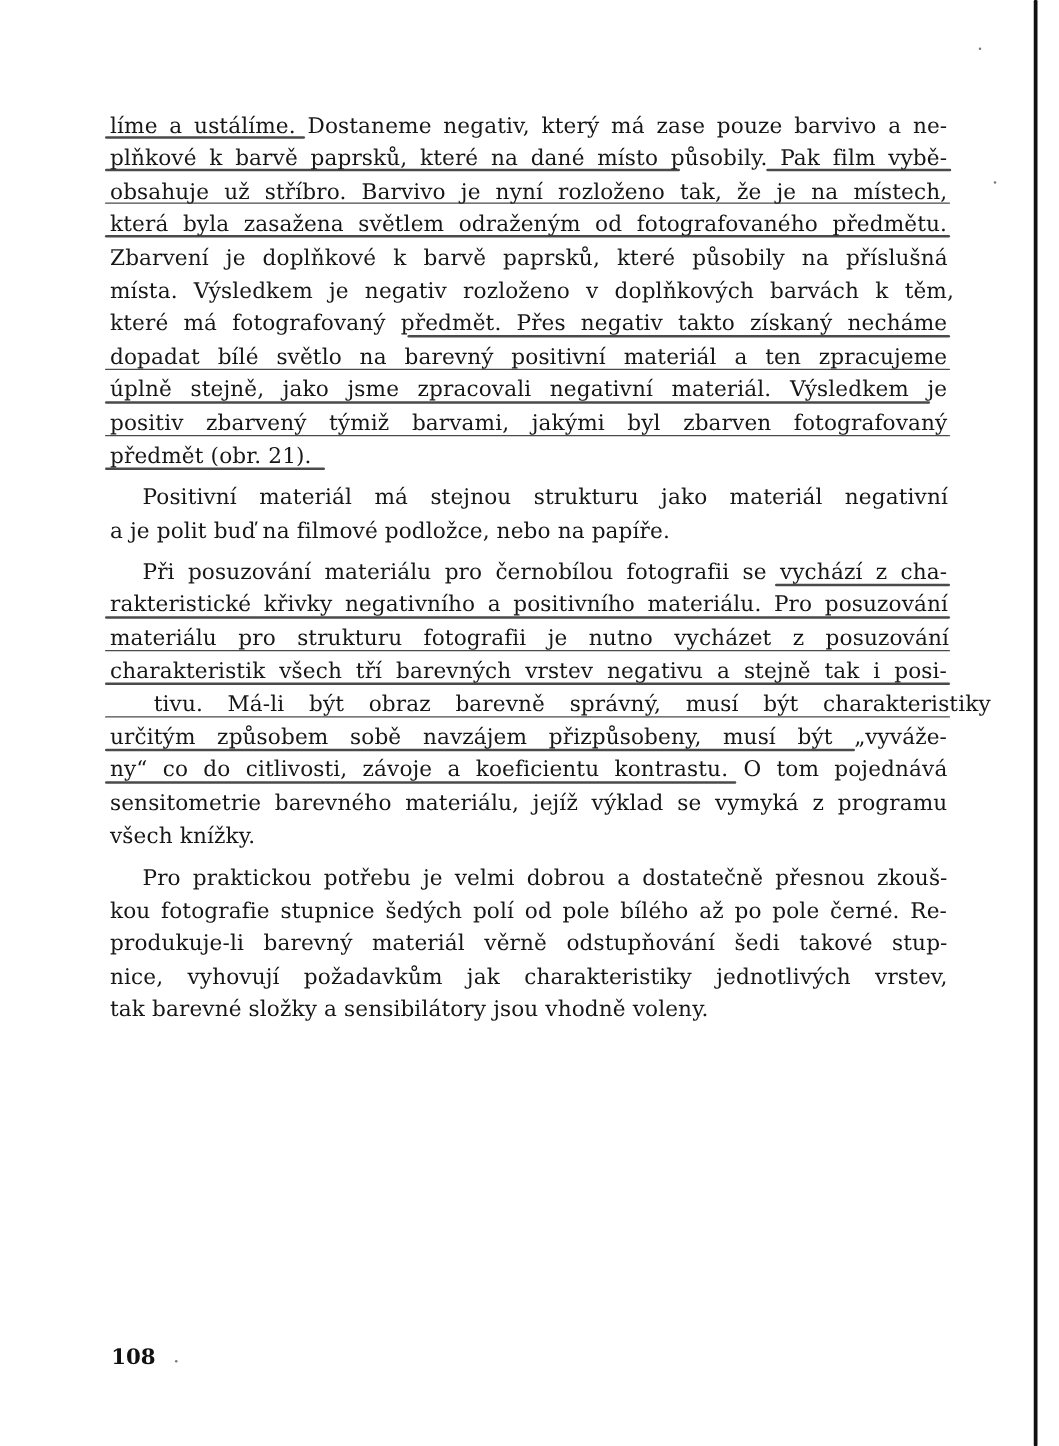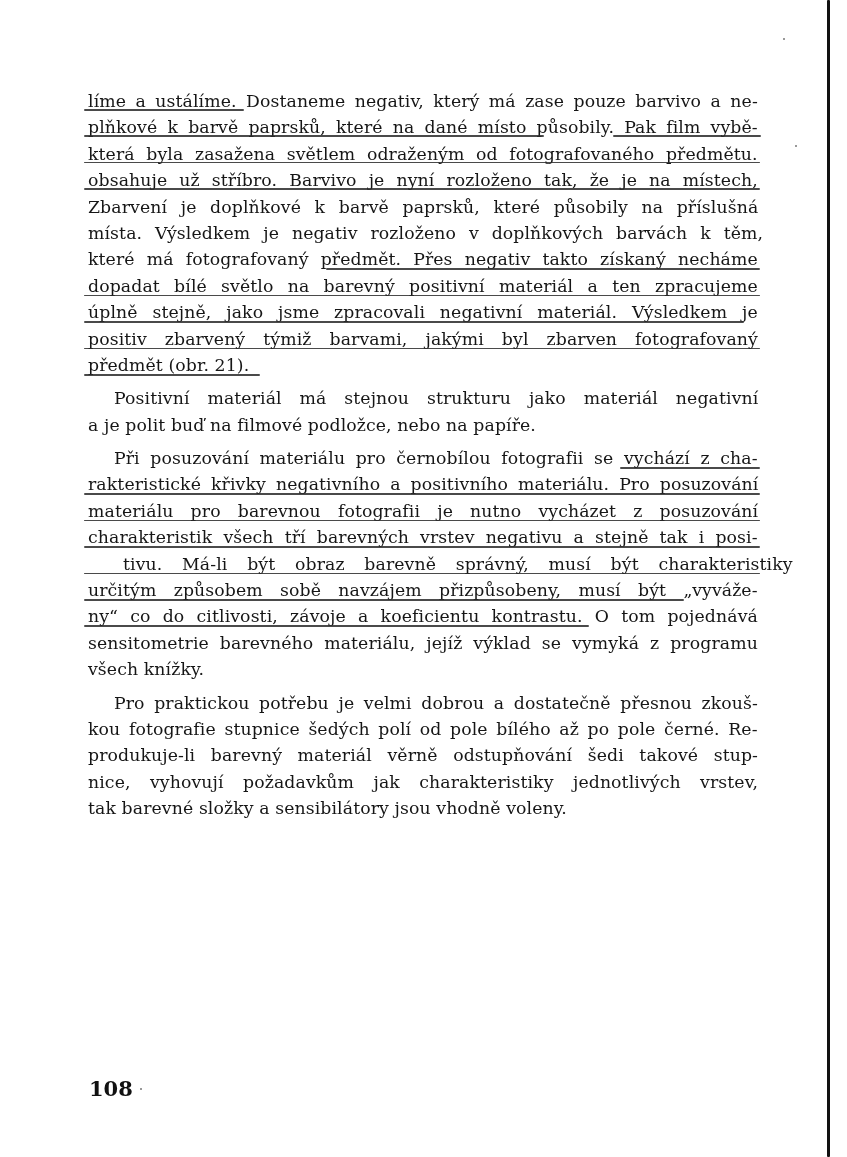--- a/index.html
+++ b/index.html
@@ -21,37 +21,37 @@
     position: relative; height: 26.4px; line-height: 26px; font-size: 17.3px;
     white-space: nowrap; text-align: justify; text-align-last: justify; letter-spacing: 0.1px;
   }
   .line.last { text-align-last: left; }
   .line.indent { padding-left: 26px; box-sizing: border-box; }
   .para-gap { height: 7px; }
   .ul {
     position: absolute; height: 1.6px; background: #2a2a2a; opacity: 0.85; border-radius: 1px;
   }
   .page-number {
-    position: absolute; left: 89px; top: 1076px; font-size: 21px; font-weight: bold; color: #111;
+    position: absolute; left: 89px; top: 1076px; font-size: 17px; font-weight: bold; color: #111;
   }
   .speck { position: absolute; width: 2px; height: 2px; background: #777; border-radius: 50%; }
 </style>
 </head>
 <body>
 
 <div class="page-edge-shadow"></div>
 <div class="page-edge"></div>
 
 <div class="text-block">
 
   <div>
     <div class="line"><span style="display: inline-block; word-spacing: 3.81818px;">líme a ustálíme. Dostaneme negativ, který má zase pouze barvivo a ne-</span><div class="ul" style="left:-4px;top:21px;width:160px"></div></div>
     <div class="line"><span style="display: inline-block; word-spacing: 4.54545px;">plňkové k barvě paprsků, které na dané místo působily. Pak film vybě-</span><div class="ul" style="left:-4px;top:21px;width:460px"></div><div class="ul" style="left:525px;top:21px;width:148px"></div></div>
+    <div class="line"><span style="display: inline-block; word-spacing: 6.45455px;">obsahuje už stříbro. Barvivo je nyní rozloženo tak, že je na místech,</span><div class="ul" style="left:-4px;top:21px;width:676px"></div></div>
     <div class="line"><span style="display: inline-block; word-spacing: 6px;">která byla zasažena světlem odraženým od fotografovaného předmětu.</span><div class="ul" style="left:-4px;top:21px;width:676px"></div></div>
-    <div class="line"><span style="display: inline-block; word-spacing: 6.45455px;">obsahuje už stříbro. Barvivo je nyní rozloženo tak, že je na místech,</span><div class="ul" style="left:-4px;top:21px;width:676px"></div></div>
     <div class="line"><span style="display: inline-block; word-spacing: 8px;">Zbarvení je doplňkové k barvě paprsků, které působily na příslušná</span></div>
     <div class="line"><span style="display: inline-block; word-spacing: 7.33333px;">místa. Výsledkem je negativ rozloženo v doplňkových barvách k těm,</span></div>
     <div class="line"><span style="display: inline-block; word-spacing: 6.5px;">které má fotografovaný předmět. Přes negativ takto získaný necháme</span><div class="ul" style="left:238px;top:22px;width:434px"></div></div>
     <div class="line"><span style="display: inline-block; word-spacing: 8.66667px;">dopadat bílé světlo na barevný positivní materiál a ten zpracujeme</span><div class="ul" style="left:-4px;top:22px;width:676px"></div></div>
     <div class="line"><span style="display: inline-block; word-spacing: 9.25px;">úplně stejně, jako jsme zpracovali negativní materiál. Výsledkem je</span><div class="ul" style="left:-4px;top:22px;width:660px"></div></div>
     <div class="line"><span style="display: inline-block; word-spacing: 12.4286px;">positiv zbarvený týmiž barvami, jakými byl zbarven fotografovaný</span><div class="ul" style="left:-4px;top:22px;width:676px"></div></div>
     <div class="line last"><span style="display: inline-block;">předmět (obr. 21).</span><div class="ul" style="left:-4px;top:22px;width:176px"></div></div>
   </div>
 
   <div class="para-gap"></div>
@@ -59,21 +59,21 @@
   <div>
     <div class="line indent"><span style="display: inline-block; word-spacing: 12.2857px;">Positivní materiál má stejnou strukturu jako materiál negativní</span></div>
     <div class="line last"><span style="display: inline-block;">a je polit buď na filmové podložce, nebo na papíře.</span></div>
   </div>
 
   <div class="para-gap"></div>
 
   <div>
     <div class="line indent"><span style="display: inline-block; word-spacing: 5px;">Při posuzování materiálu pro černobílou fotografii se vychází z cha-</span><div class="ul" style="left:532px;top:22px;width:140px"></div></div>
     <div class="line"><span style="display: inline-block; word-spacing: 4.42857px;">rakteristické křivky negativního a positivního materiálu. Pro posuzování</span><div class="ul" style="left:-4px;top:22px;width:676px"></div></div>
-    <div class="line"><span style="display: inline-block; word-spacing: 11.5px;">materiálu pro barevnou fotografii je nutno vycházet z posuzování</span><div class="ul" style="left:-4px;top:22px;width:676px"></div></div>
+    <div class="line"><span style="display: inline-block; word-spacing: 11.5px;">materiálu pro strukturu fotografii je nutno vycházet z posuzování</span><div class="ul" style="left:-4px;top:22px;width:676px"></div></div>
     <div class="line"><span style="display: inline-block; word-spacing: 5.5px;">charakteristik všech tří barevných vrstev negativu a stejně tak i posi-</span><div class="ul" style="left:-4px;top:22px;width:676px"></div></div>
     <div class="line"><span style="display: inline-block; word-spacing: 14.125px; margin-left: 35px;">tivu. Má-li být obraz barevně správný, musí být charakteristiky</span><div class="ul" style="left:-4px;top:22px;width:676px"></div></div>
     <div class="line"><span style="display: inline-block; word-spacing: 11.7143px;">určitým způsobem sobě navzájem přizpůsobeny, musí být „vyváže-</span><div class="ul" style="left:-4px;top:22px;width:600px"></div></div>
     <div class="line"><span style="display: inline-block; word-spacing: 6.6px;">ny“ co do citlivosti, závoje a koeficientu kontrastu. O tom pojednává</span><div class="ul" style="left:-4px;top:22px;width:505px"></div></div>
     <div class="line"><span style="display: inline-block; word-spacing: 5.375px;">sensitometrie barevného materiálu, jejíž výklad se vymyká z programu</span></div>
     <div class="line last"><span style="display: inline-block;">všech knížky.</span></div>
   </div>
 
   <div class="para-gap"></div>
 

